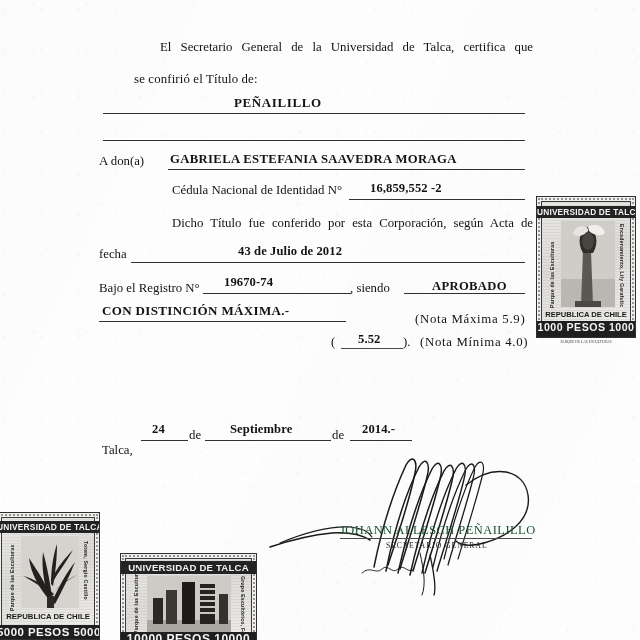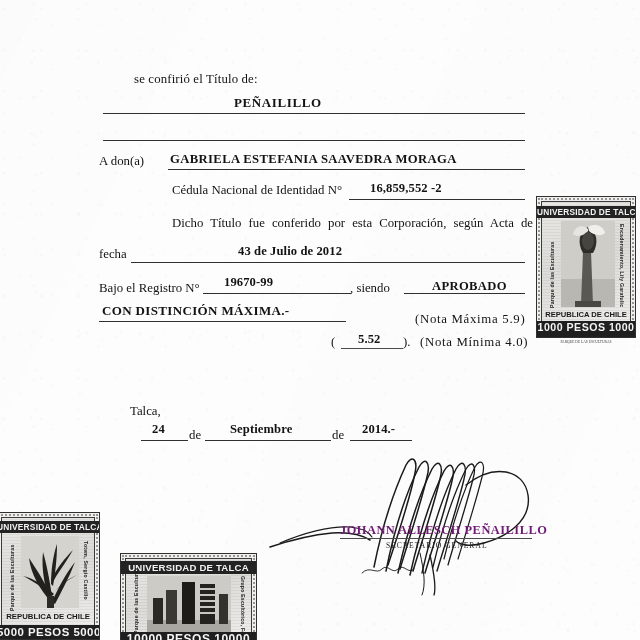--- a/index.html
+++ b/index.html
@@ -152,40 +152,41 @@
     color: #3c3c3c;
     white-space: nowrap;
     overflow: hidden;
   }
 
   
   #signature-svg { position: absolute; overflow: visible; }
   .sig-name {
     position: absolute;
     font-size: 12.4px;
-    font-weight: 700;
+    font-weight: 400;
     letter-spacing: .5px;
     white-space: nowrap;
-    color: #701a75;
+    color: #14532d;
   }
   .sig-role {
     position: absolute;
     font-size: 7.6px;
     letter-spacing: 1px;
     white-space: nowrap;
     color: #232323;
   }
 </style>
 </head>
 <body>
 
 <div id="page">
 
   <div id="grain"></div>
 
+  <div class="abs just-line" style="left:160px; top:40px; width:373px;">El Secretario General de la Universidad de Talca, certifica que</div>
 
   <div class="abs line-text" style="left:99px; top:72px;margin-left:35px;">se confirió el Título de:</div>
 
   <div class="abs value-caps" style="left:234px; top:95px; font-size:13px; letter-spacing:.6px;">PEÑAILILLO</div>
 
   <div class="rule" style="left:103px; top:113px; width:422px;"></div>
 
   <div class="rule" style="left:103px; top:140px; width:422px;"></div>
 
   <div class="abs label" style="left:99px; top:154px;">A don(a)</div>
@@ -203,21 +204,21 @@
   <div class="abs just-line" style="left:172px; top:216px; width:361px;">Dicho Título fue conferido por esta Corporación, según Acta de</div>
 
   <div class="abs label" style="left:99px; top:247px;">fecha</div>
 
   <div class="abs value" style="left:238px; top:244px;">43 de Julio de 2012</div>
 
   <div class="rule" style="left:131px; top:262px; width:394px;"></div>
 
   <div class="abs label" style="left:99px; top:281px;">Bajo el Registro N°</div>
 
-  <div class="abs value" style="left:224px; top:275px;">19670-99</div>
+  <div class="abs value" style="left:224px; top:275px;">19670-74</div>
 
   <div class="rule" style="left:203px; top:293px; width:148px;"></div>
 
   <div class="abs label" style="left:350px; top:281px;">, siendo</div>
 
   <div class="abs value-caps" style="left:432px; top:279px;">APROBADO</div>
 
   <div class="rule" style="left:404px; top:293px; width:121px;"></div>
 
   <div class="abs value-caps" style="left:102px; top:303px; font-size:13px;">CON DISTINCIÓN MÁXIMA.-</div>
@@ -229,21 +230,21 @@
   <div class="abs label" style="left:331px; top:335px;">(</div>
 
   <div class="abs value" style="left:358px; top:332px;">5.52</div>
 
   <div class="rule-soft" style="left:341px; top:348px; width:62px;"></div>
 
   <div class="abs label" style="left:403px; top:335px;">). </div>
 
   <div class="abs label" style="left:420px; top:335px; letter-spacing:.7px;">(Nota Mínima 4.0)</div>
 
-  <div class="abs label" style="left:102px; top:404px;margin-left:28px;">Talca,</div>
+  <div class="abs label" style="left:102px; top:443px;">Talca,</div>
 
   <div class="abs value" style="left:152px; top:422px;">24</div>
 
   <div class="rule" style="left:141px; top:440px; width:47px;"></div>
 
   <div class="abs label" style="left:189px; top:428px;">de</div>
 
   <div class="abs value" style="left:230px; top:422px;">Septiembre</div>
 
   <div class="rule" style="left:205px; top:440px; width:126px;"></div>

